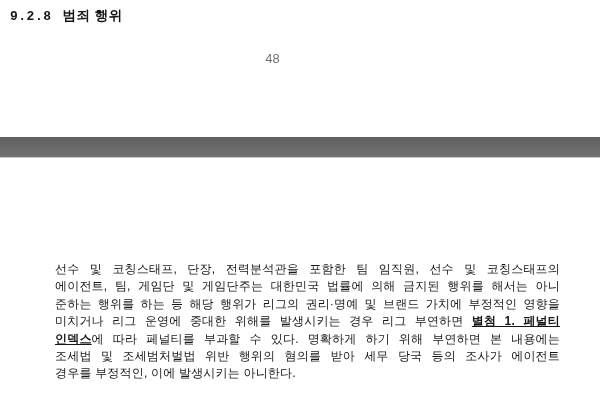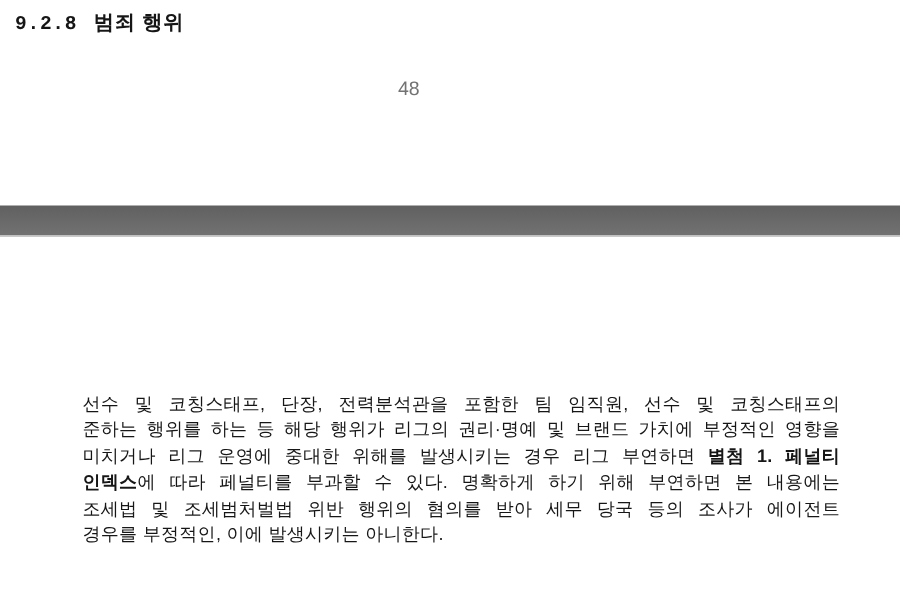--- a/index.html
+++ b/index.html
@@ -65,20 +65,21 @@
   }
   .line {
     white-space: normal;
   }
   .line.just {
     text-align: justify;
     text-align-last: justify;
   }
   .seg-b {
     font-weight: bold;
+    text-decoration: underline;
   }
   .seg-u {
     text-decoration-color: #f93b1d;
     text-decoration-thickness: 2px;
     text-underline-offset: 3px;
   }
 </style>
 </head>
 <body>
 
@@ -87,20 +88,21 @@
   <div class="doc-heading">
     <span class="num">9.2.8</span><span class="ttl">범죄 행위</span>
   </div>
 
   <div class="page-number">48</div>
 
   <div class="gray-bar"></div>
 
   <div class="paragraph">
     <div class="line just"><span>선수 및 코칭스태프, 단장, 전력분석관을 포함한 팀 임직원, 선수 및 코칭스태프의</span></div>
+    <div class="line just"><span>에이전트, 팀, 게임단 및 게임단주는 대한민국 법률에 의해 금지된 행위를 해서는 아니</span></div>
     <div class="line just"><span>준하는 행위를 하는 등 해당 행위가 리그의 권리·명예 및 브랜드 가치에 부정적인 영향을</span></div>
     <div class="line just"><span>미치거나 리그 운영에 중대한 위해를 발생시키는 경우 리그 부연하면 </span><span class="seg-b">별첨 1. 페널티</span></div>
     <div class="line just"><span class="seg-b">인덱스</span><span>에 따라 페널티를 부과할 수 있다. 명확하게 하기 위해 부연하면 본 내용에는</span></div>
     <div class="line just"><span class="seg-u">조세법</span><span> 및 </span><span class="seg-u">조세범처벌법 위반 행위의 혐의를 받아 세무 당국 등의 조사가 에이전트</span></div>
     <div class="line"><span class="seg-u">경우를 부정적인,</span><span> 이에 발생시키는 아니한다.</span></div>
   </div>
 
 </div>
 
 </body></html>

